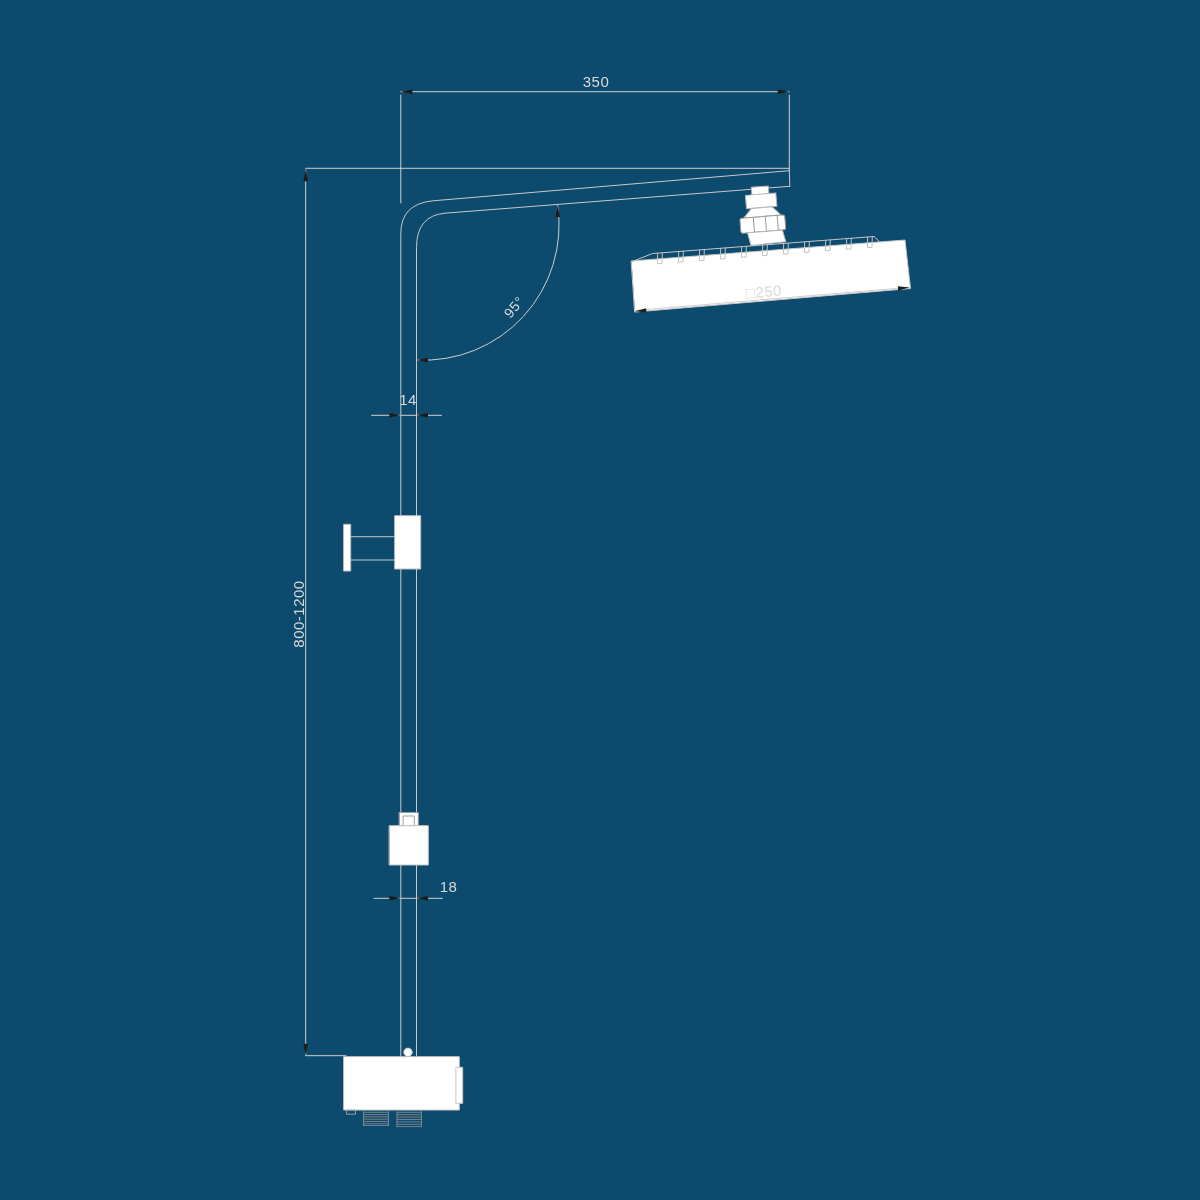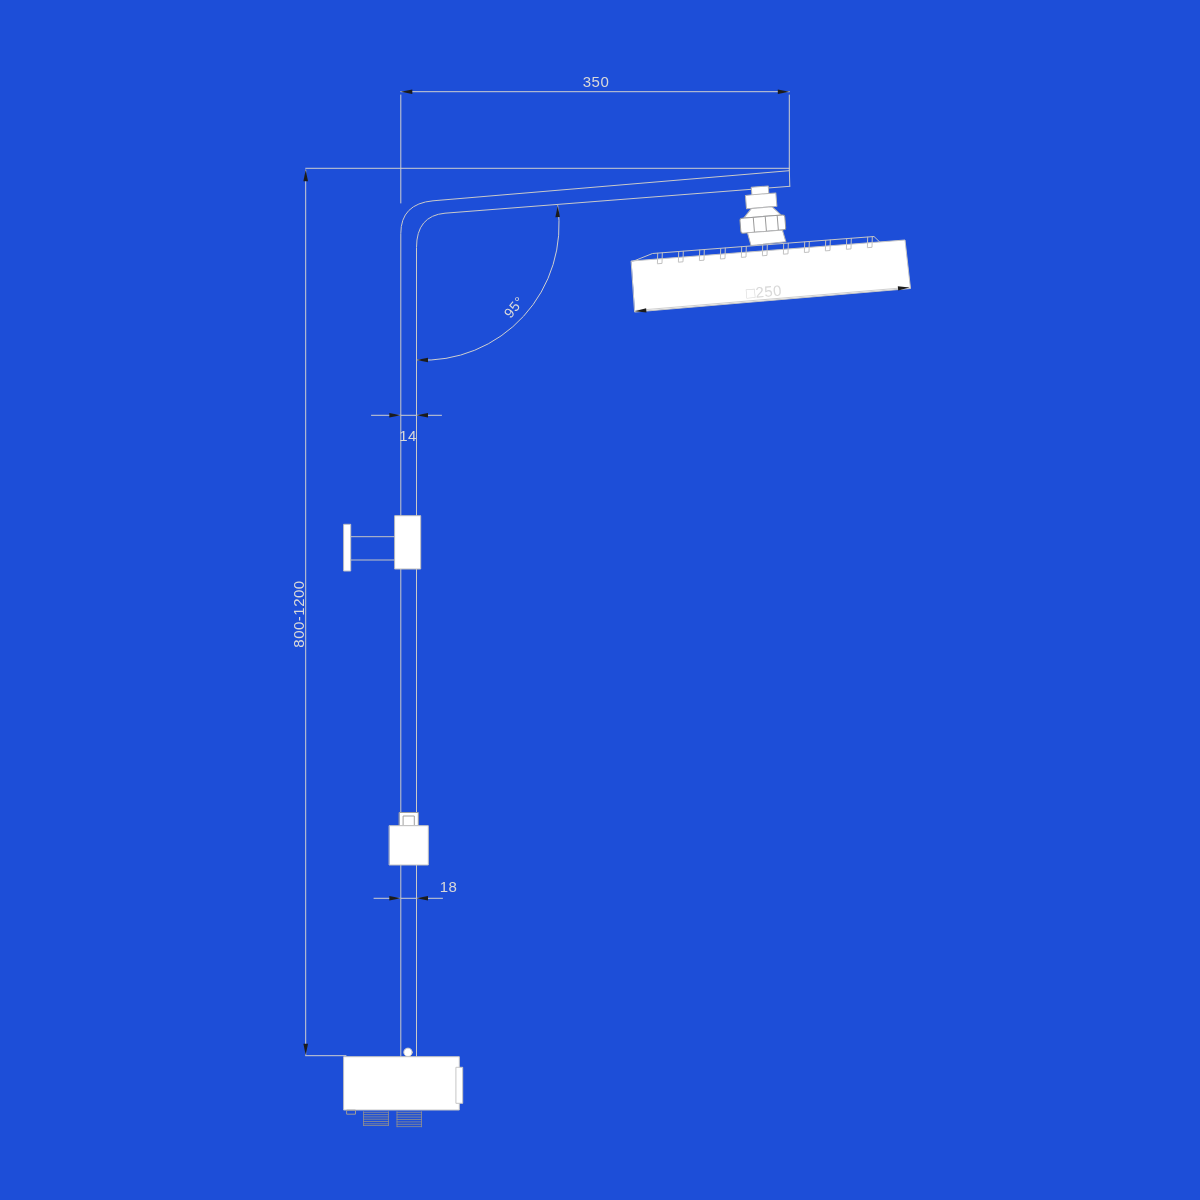--- a/index.html
+++ b/index.html
@@ -1,36 +1,36 @@
 <!DOCTYPE html>
 <html><head>
 <meta charset="utf-8">
 <style>
   html,body{margin:0;padding:0;background:#ffffff;}
   .sheet{
     position:relative;
     width:1200px;height:1200px;
-    background:#1d4ed8;
+    background:#0c4a6e;
     overflow:hidden;
     font-family:"Liberation Sans", sans-serif;
   }
   .sheet svg{position:absolute;left:0;top:0;}
   .dim{
     position:absolute;
     color:#d9d9d9;
     font-size:15px;
     letter-spacing:0.5px;
     text-align:center;
     white-space:nowrap;
     user-select:none;
     line-height:16px;
   }
   .t350{left:560px;top:74px;width:72px;}
   .t8001200{left:258px;top:606px;width:81px;transform:rotate(-90deg);}
-  .t14{left:388px;top:392px;width:40px;margin-top:36px;}
+  .t14{left:388px;top:392px;width:40px;}
   .t18{left:428px;top:879px;width:41px;}
   .t95{left:489px;top:299px;width:50px;transform:rotate(-50deg);font-size:14px;}
   .t250{left:725px;top:284px;width:78px;transform:rotate(-5deg);}
 </style>
 </head>
 <body>
 
 <div class="sheet">
 
   <svg width="1200" height="1200" viewBox="0 0 1200 1200" fill="none" stroke-linecap="round" stroke-linejoin="round">

